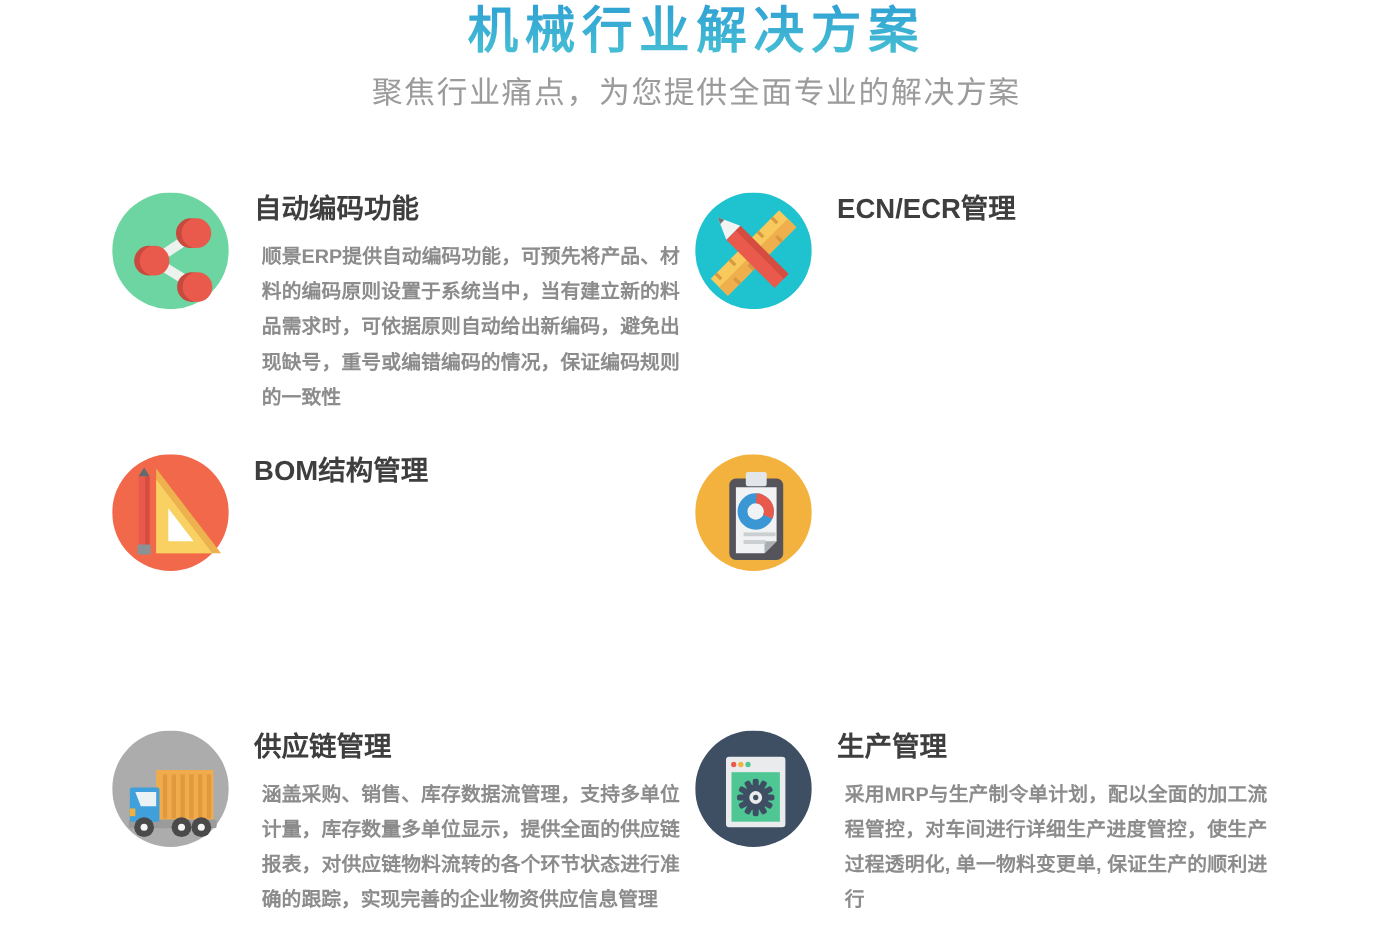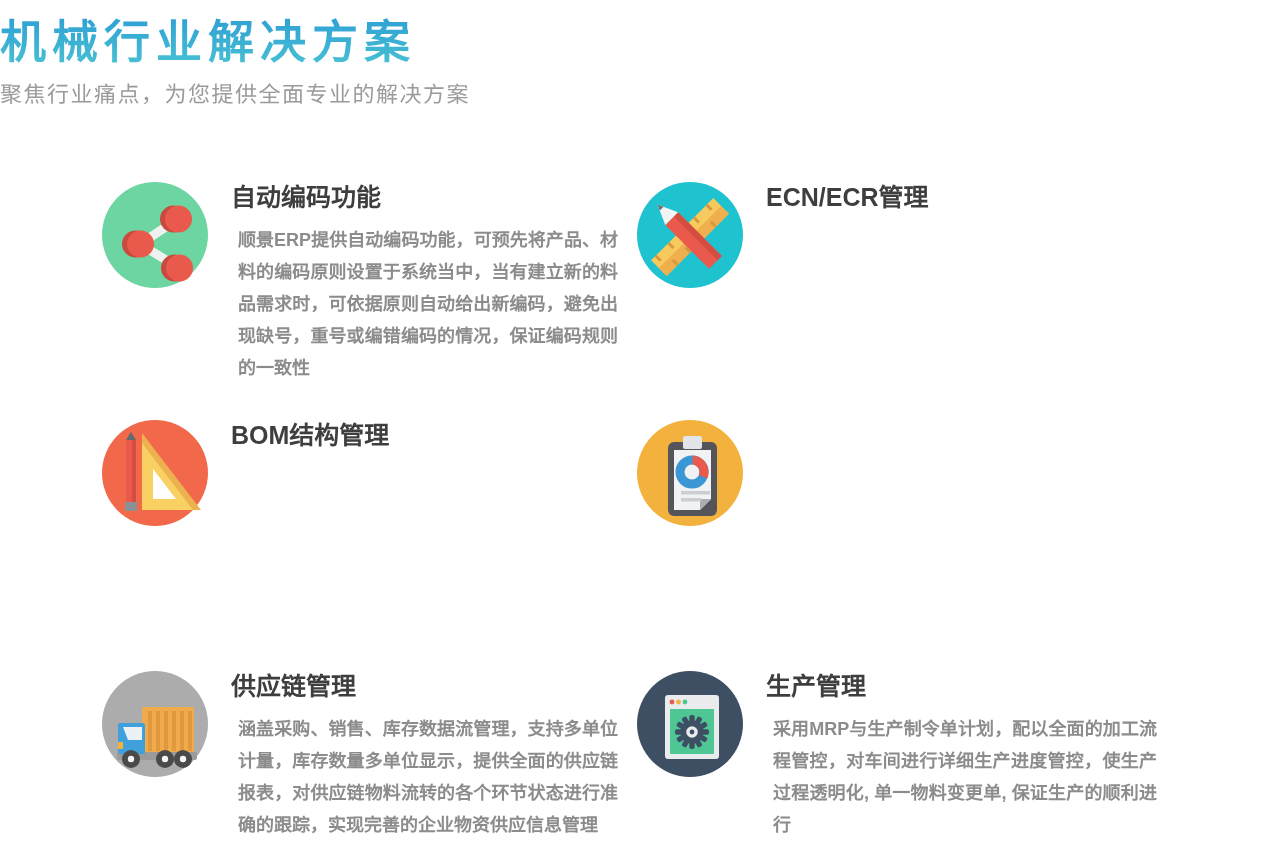--- a/index.html
+++ b/index.html
@@ -1,35 +1,35 @@
 <!DOCTYPE html>
 <html lang="zh-CN"><head>
 <meta charset="utf-8">
 <style>
   html,body{margin:0;padding:0;}
   body{
     width:1266px;height:860px;background:#ffffff;overflow:hidden;
     font-family:"Liberation Sans","DejaVu Sans",sans-serif;
     -webkit-font-smoothing:antialiased;
   }
-  .page-header{padding-top:14px;}
+  .page-header{text-align:center;}
   .page-title{
     display:inline-block;margin:0;
     font-size:46px;font-weight:800;letter-spacing:6px;line-height:1.25;
     background:linear-gradient(180deg,#2E9FD4 0%,#4AC4D3 100%);
     -webkit-background-clip:text;background-clip:text;
     color:#35A7D3;-webkit-text-fill-color:transparent;
   }
   .page-subtitle{
-    margin:10px 0 7px;font-size:22px;letter-spacing:1.5px;
+    margin:10px 0 7px;font-size:28px;letter-spacing:1.5px;
     color:#9B9B9B;font-weight:400;line-height:1.2;
   }
   .features{
     width:1062px;margin:74px auto 0;
-    display:grid;grid-template-columns:523px 527px;column-gap:12px;
+    display:grid;grid-template-columns:523px 527px;column-gap:7px;
     grid-template-rows:238px 251px auto;
   }
   .feature{display:flex;align-items:flex-start;}
   .feature-icon{width:106px;height:106px;flex:0 0 106px;margin-right:23px;display:block;}
   .feature-body{flex:1;min-width:0;}
   .feature-title{
     margin:0 0 11px;font-size:25px;font-weight:700;color:#3E3E3E;line-height:1.25;
   }
   .feature-desc{
     margin:7px;font-size:18px;line-height:32px;font-weight:600;color:#8C8C8C;

